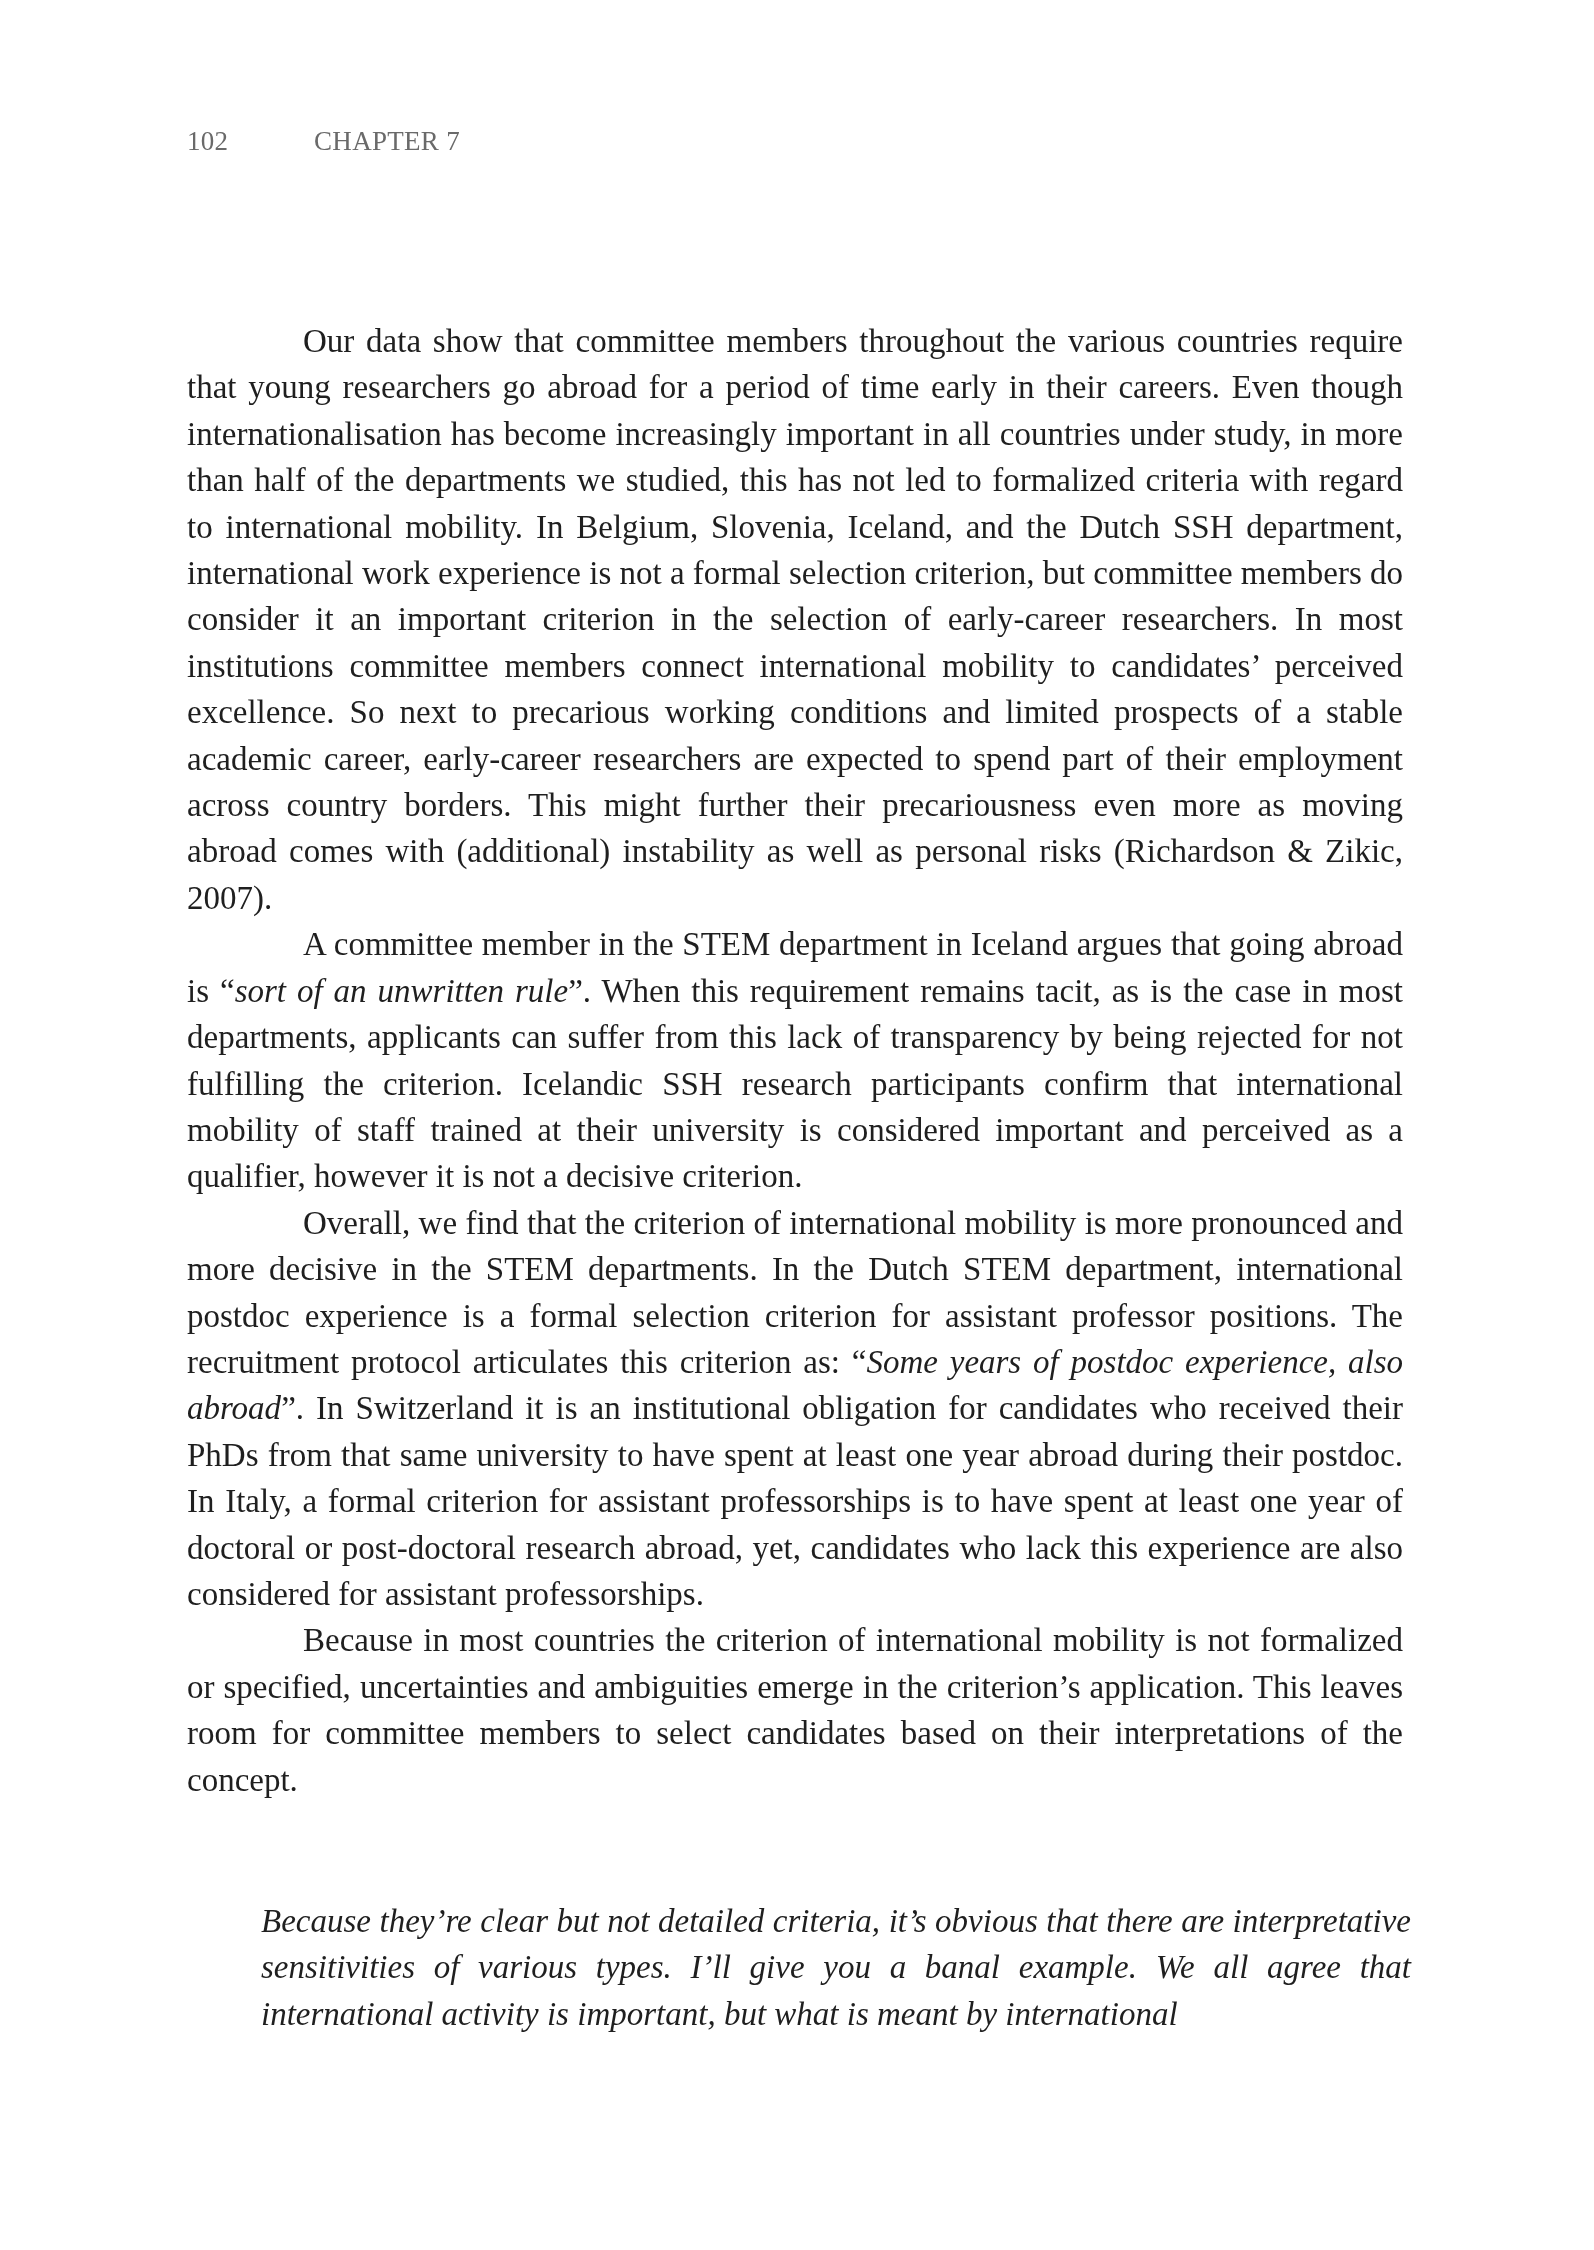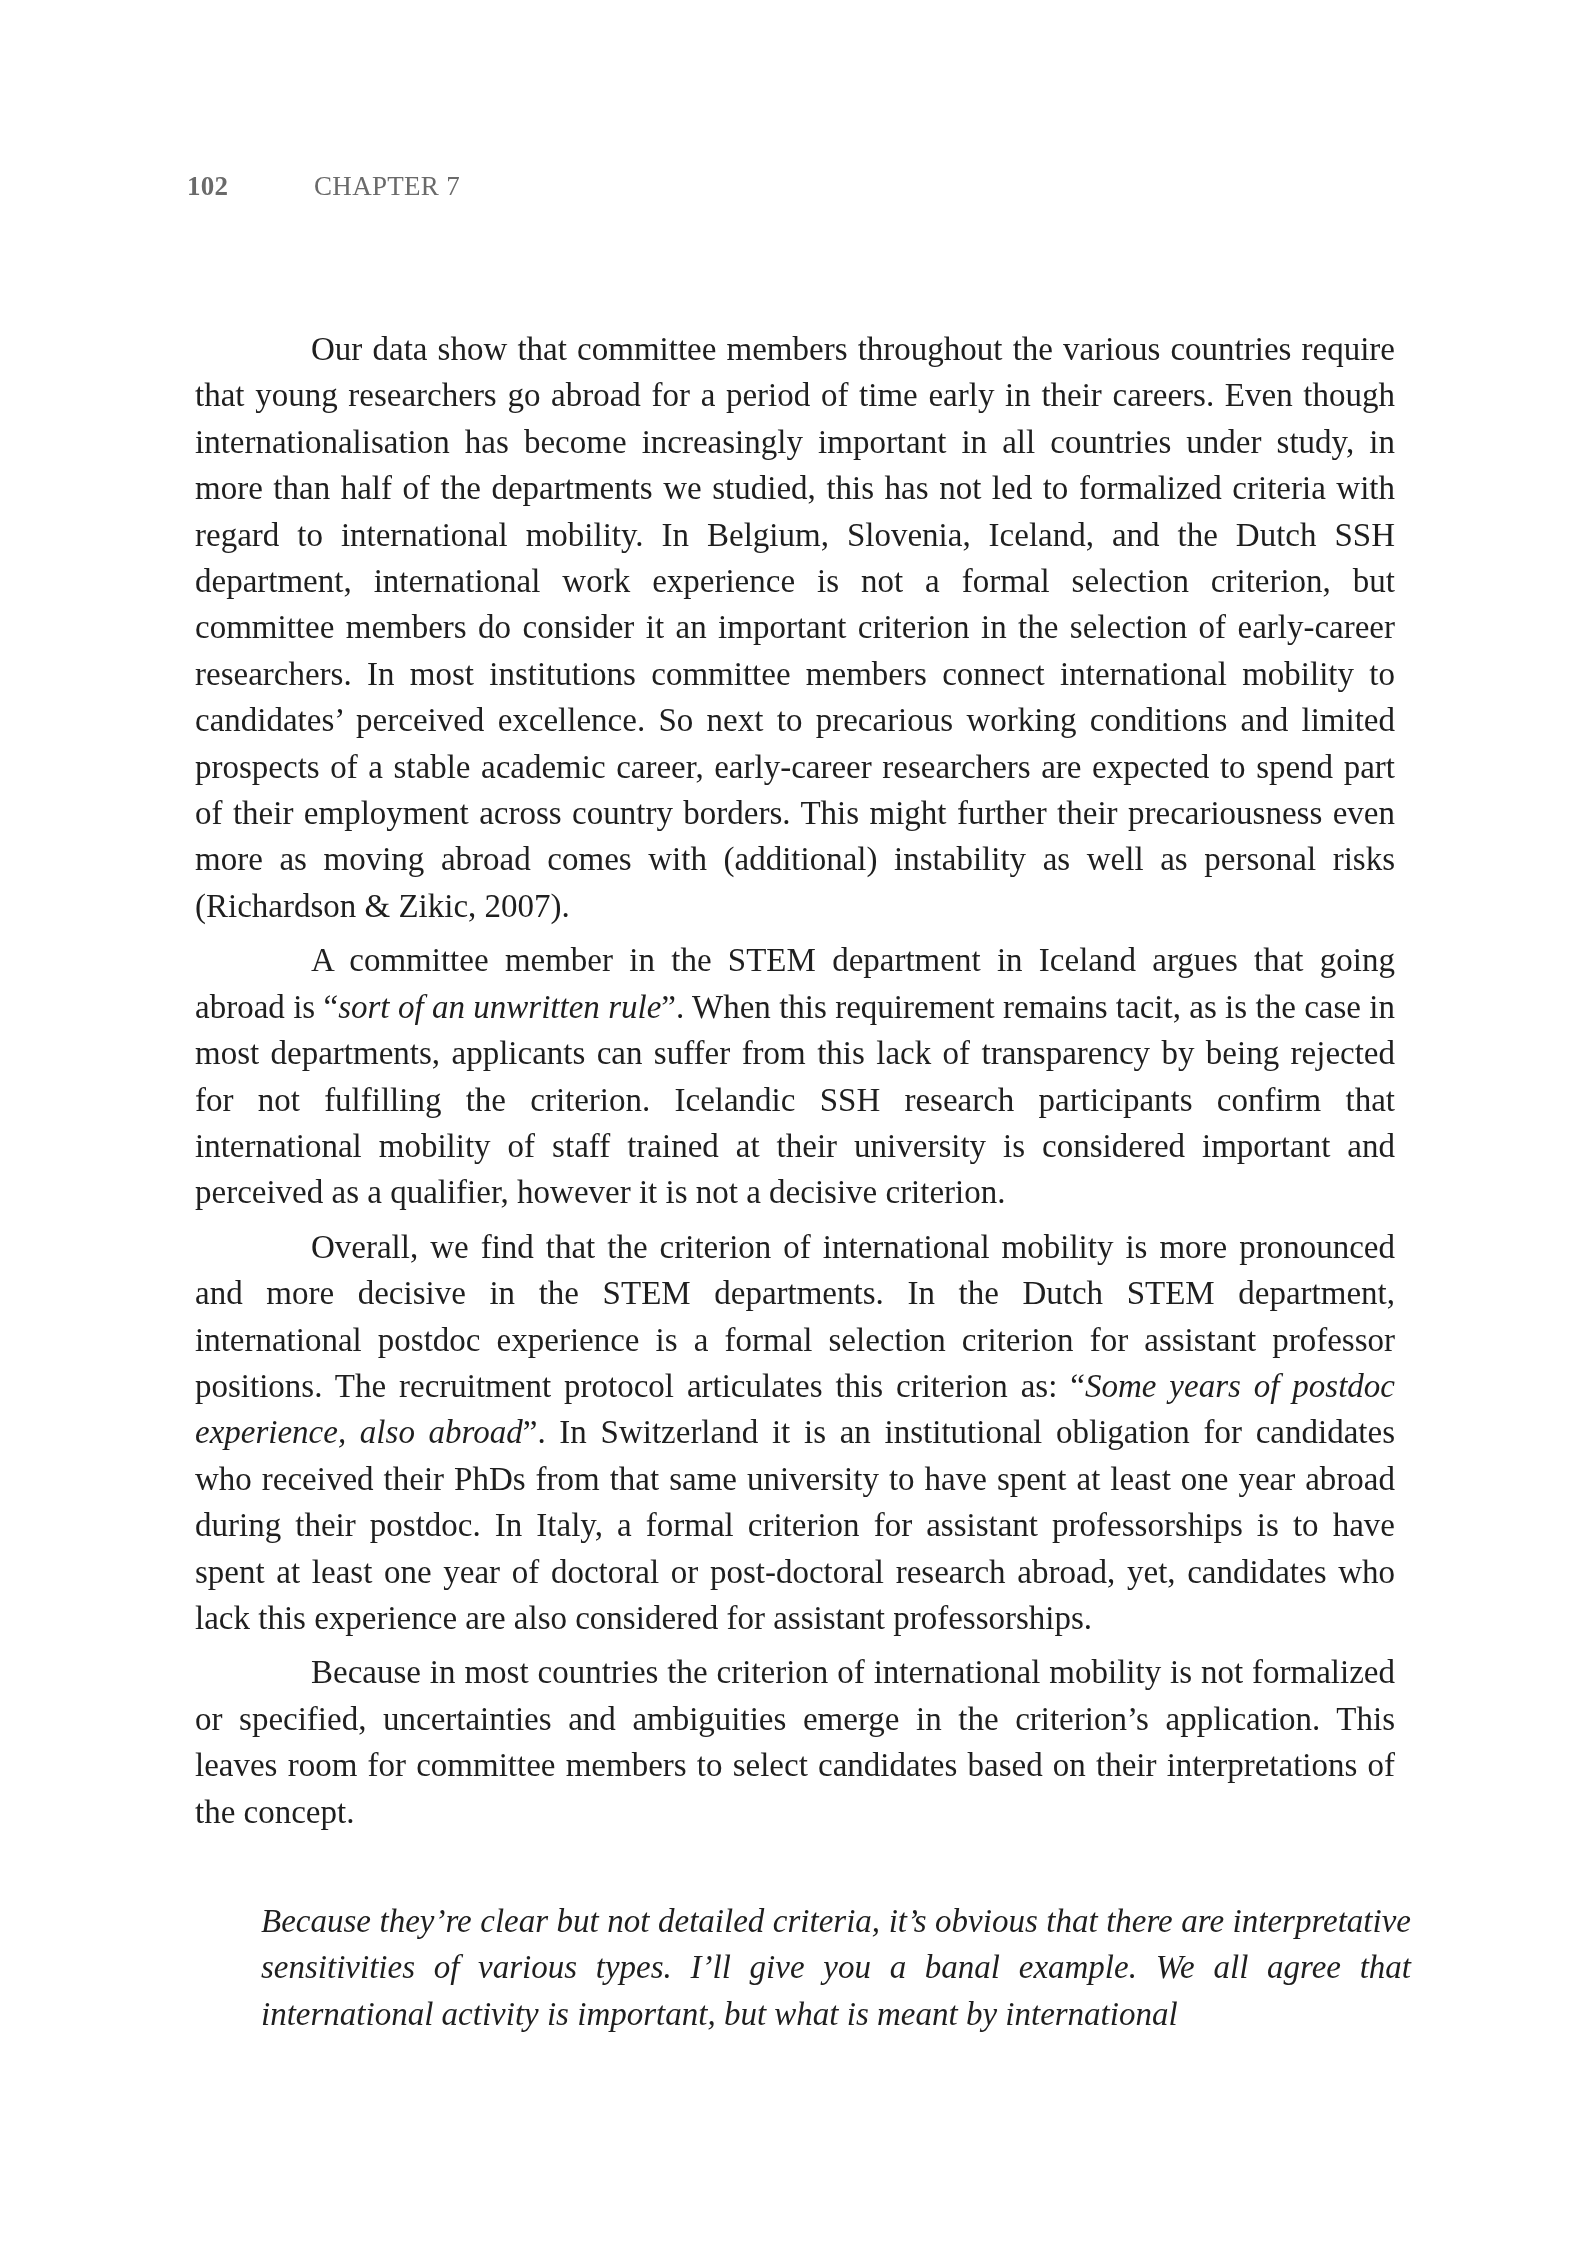--- a/index.html
+++ b/index.html
@@ -17,40 +17,39 @@
     }
     .running-head {
       position: absolute;
       top: 126px;
       left: 187px;
       font-size: 27px;
       color: #6a6a6a;
       letter-spacing: 0.3px;
     }
     .running-head .page-num {
-      font-weight: bold;
+      font-weight: normal;
       display: inline-block;
       width: 120px;
-      margin-top: 45px;
     }
     .running-head .chapter {
       display: inline-block;
     }
     .body-text {
       position: absolute;
       top: 318px;
       left: 187px;
       width: 1216px;
       font-size: 33px;
       line-height: 46.4px;
       text-align: justify;
       hyphens: none;
     }
     .body-text p {
-      margin: 8px;
+      margin: 0;
       text-indent: 116px;
     }
     .body-text p.first {
       text-indent: 116px;
     }
     .block-quote {
       position: absolute;
       top: 1890px;
       left: 253px;
       width: 1150px;

